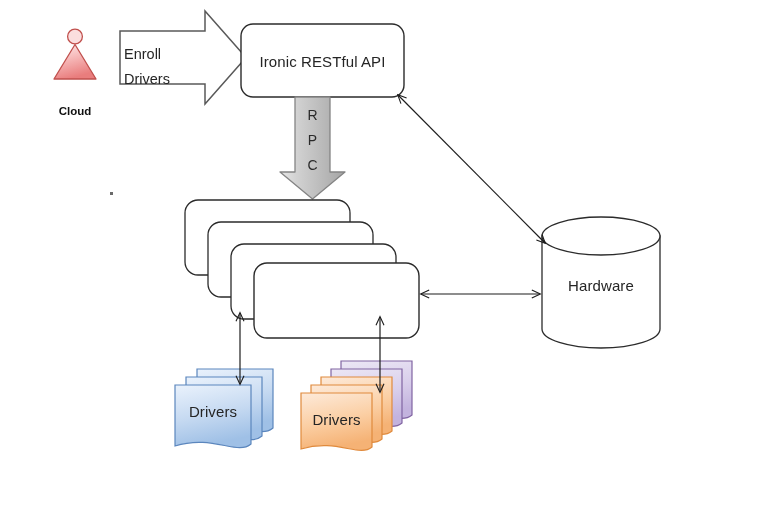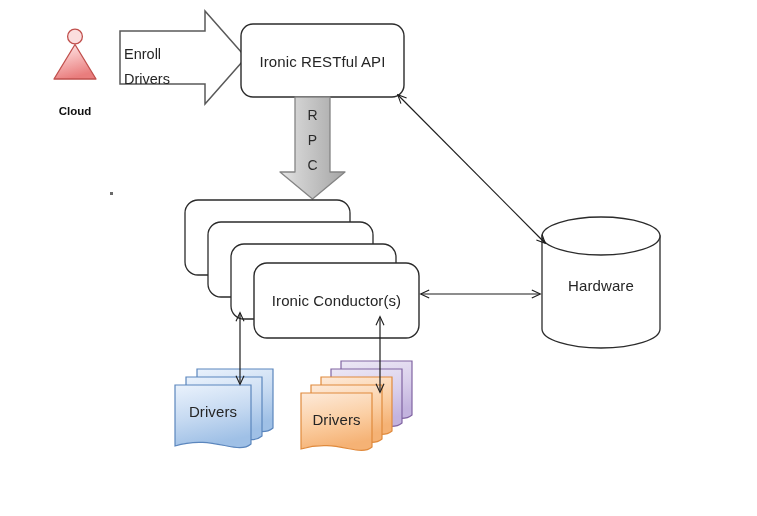--- a/index.html
+++ b/index.html
@@ -159,21 +159,20 @@
   </div>
 
   <div class="node-label" style="left:241px; top:25px; width:163px; height:73px;">Ironic RESTful API</div>
 
   <div class="rpc-label" style="left:280px; top:103px; width:65px;">
     <div>R</div>
     <div>P</div>
     <div>C</div>
   </div>
 
-  <div class="node-label" style="left:254px; top:263px; width:165px; height:75px;">Ironic Conductor(s)</div>
 
   <div class="node-label" style="left:542px; top:255px; width:118px; height:60px;">Hardware</div>
 
   <div class="node-label" style="left:175px; top:385px; width:76px; height:52px;">Drivers</div>
 
   <div class="node-label" style="left:301px; top:393px; width:71px; height:52px;">Drivers</div>
 
   <div class="dot-artifact" style="left:110px; top:192px;"></div>
 
 </div>

